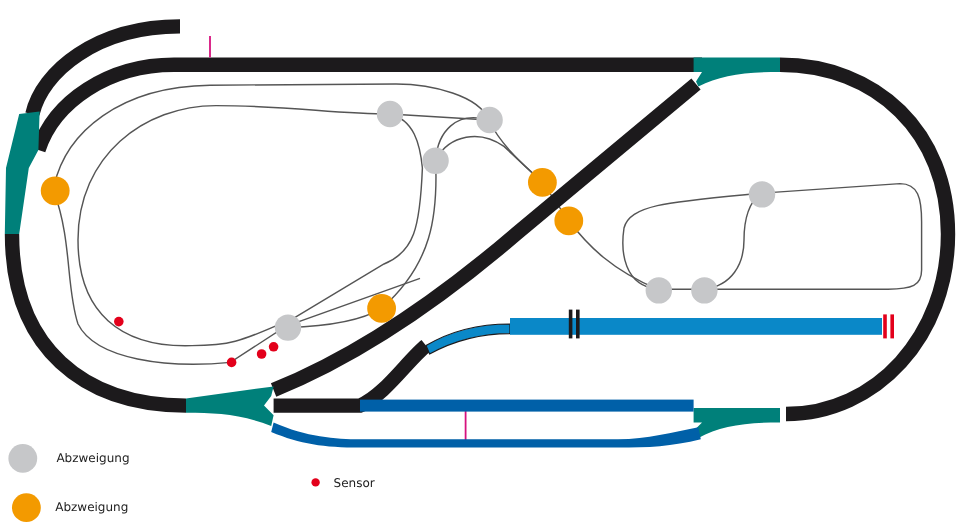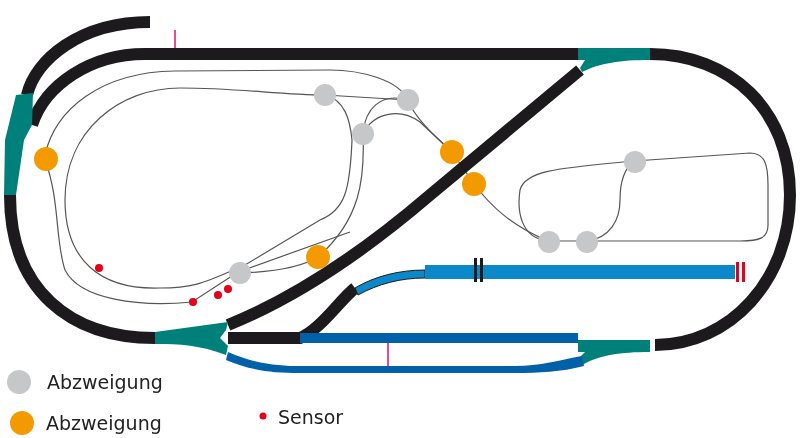--- a/index.html
+++ b/index.html
@@ -1,19 +1,19 @@
 <!DOCTYPE html>
 <html><head>
 <meta charset="utf-8">
 <style>
   html,body{margin:0;padding:0;background:#ffffff;}
   body{width:800px;height:438px;overflow:hidden;position:relative;font-family:"DejaVu Sans","Liberation Sans",sans-serif;}
   svg.layout{position:absolute;left:0;top:0;}
   .legend-item{position:absolute;display:flex;align-items:center;}
-  .legend-label{font-size:19px;color:#222;}
+  .legend-label{font-size:10px;color:#222;}
 </style>
 </head>
 <body>
 
 <svg class="layout" width="800" height="438" viewBox="0 0 800 438">
   <defs>
     <linearGradient id="fadeGrad" x1="0" x2="1" y1="0" y2="0">
       <stop offset="0" stop-color="#1c1a1c"></stop>
       <stop offset="0.15" stop-color="#1c1a1c"></stop>
       <stop offset="1" stop-color="#1c1a1c" stop-opacity="0"></stop>
@@ -97,19 +97,19 @@
         <circle cx="13" cy="13" r="12" fill="#c6c7c9"></circle>
       </svg>
     <span class="legend-label" style="margin-left:15px;">Abzweigung</span>
   </div>
   <div class="legend-item" style="left:9px;top:410px;">
     <svg width="26" height="26">
         <circle cx="13" cy="13" r="12" fill="#f39a00"></circle>
       </svg>
     <span class="legend-label" style="margin-left:11px;">Abzweigung</span>
   </div>
-  <div class="legend-item" style="left:258px;top:406px;">
+  <div class="legend-item" style="left:258px;top:393px;">
     <svg width="10" height="20">
         <circle cx="5" cy="9" r="3.5" fill="#e3001b"></circle>
       </svg>
     <span class="legend-label" style="margin-left:10px;">Sensor</span>
   </div>
 </div>
 
 </body></html>

